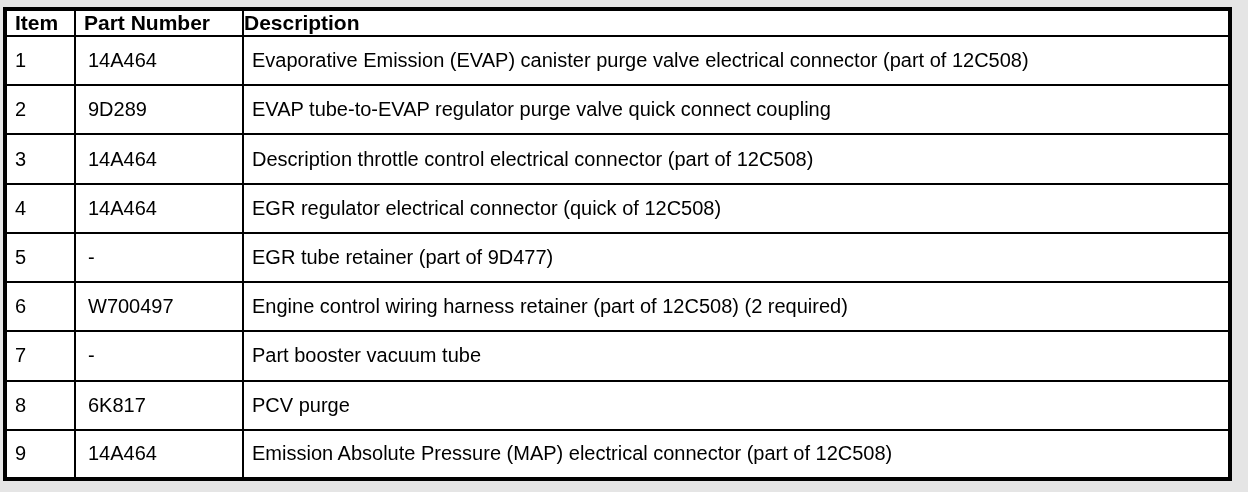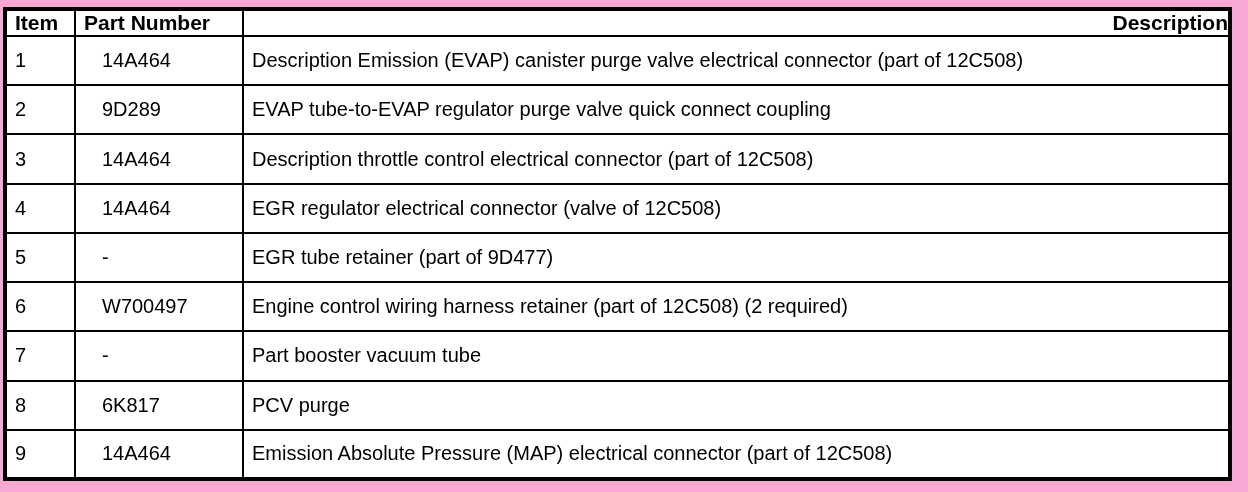--- a/index.html
+++ b/index.html
@@ -8,21 +8,21 @@
     background: #ffffff;
     width: 1248px;
     height: 492px;
     overflow: hidden;
     font-family: "Liberation Sans", "DejaVu Sans", sans-serif;
   }
   .page {
     position: relative;
     width: 1248px;
     height: 492px;
-    background: #f9a8d4;
+    background: #e5e5e5;
   }
   table.parts-table {
     position: absolute;
     left: 3px;
     top: 7px;
     width: 1229px;
     height: 474px;
     border-collapse: collapse;
     table-layout: fixed;
     background: #ffffff;
@@ -40,33 +40,33 @@
   th {
     font-size: 21px;
     font-weight: bold;
     text-align: left;
     vertical-align: middle;
     padding: 0 0 0 8px;
     white-space: nowrap;
     overflow: hidden;
   }
   th.desc {
-    text-align: right;
+    text-align: left;
     padding: 0;
   }
   td {
     font-size: 20px;
     font-weight: normal;
     text-align: left;
     vertical-align: middle;
     white-space: nowrap;
     overflow: hidden;
     padding: 0 0 0 8px;
   }
-  td.part { padding-left: 26px; }
+  td.part { padding-left: 12px; }
   td.desc { padding-left: 8px; }
   tr { height: 10%; }
 </style>
 </head>
 <body>
 
 <div class="page">
   <table class="parts-table">
     <colgroup>
       <col class="col-item">
@@ -77,39 +77,39 @@
       <tr>
         <th>Item</th>
         <th>Part Number</th>
         <th class="desc">Description</th>
       </tr>
     </thead>
     <tbody>
   <tr>
     <td class="item">1</td>
     <td class="part">14A464</td>
-    <td class="desc">Description Emission (EVAP) canister purge valve electrical connector (part of 12C508)</td>
+    <td class="desc">Evaporative Emission (EVAP) canister purge valve electrical connector (part of 12C508)</td>
   </tr>
 
   <tr>
     <td class="item">2</td>
     <td class="part">9D289</td>
     <td class="desc">EVAP tube-to-EVAP regulator purge valve quick connect coupling</td>
   </tr>
 
   <tr>
     <td class="item">3</td>
     <td class="part">14A464</td>
     <td class="desc">Description throttle control electrical connector (part of 12C508)</td>
   </tr>
 
   <tr>
     <td class="item">4</td>
     <td class="part">14A464</td>
-    <td class="desc">EGR regulator electrical connector (valve of 12C508)</td>
+    <td class="desc">EGR regulator electrical connector (quick of 12C508)</td>
   </tr>
 
   <tr>
     <td class="item">5</td>
     <td class="part">-</td>
     <td class="desc">EGR tube retainer (part of 9D477)</td>
   </tr>
 
   <tr>
     <td class="item">6</td>

